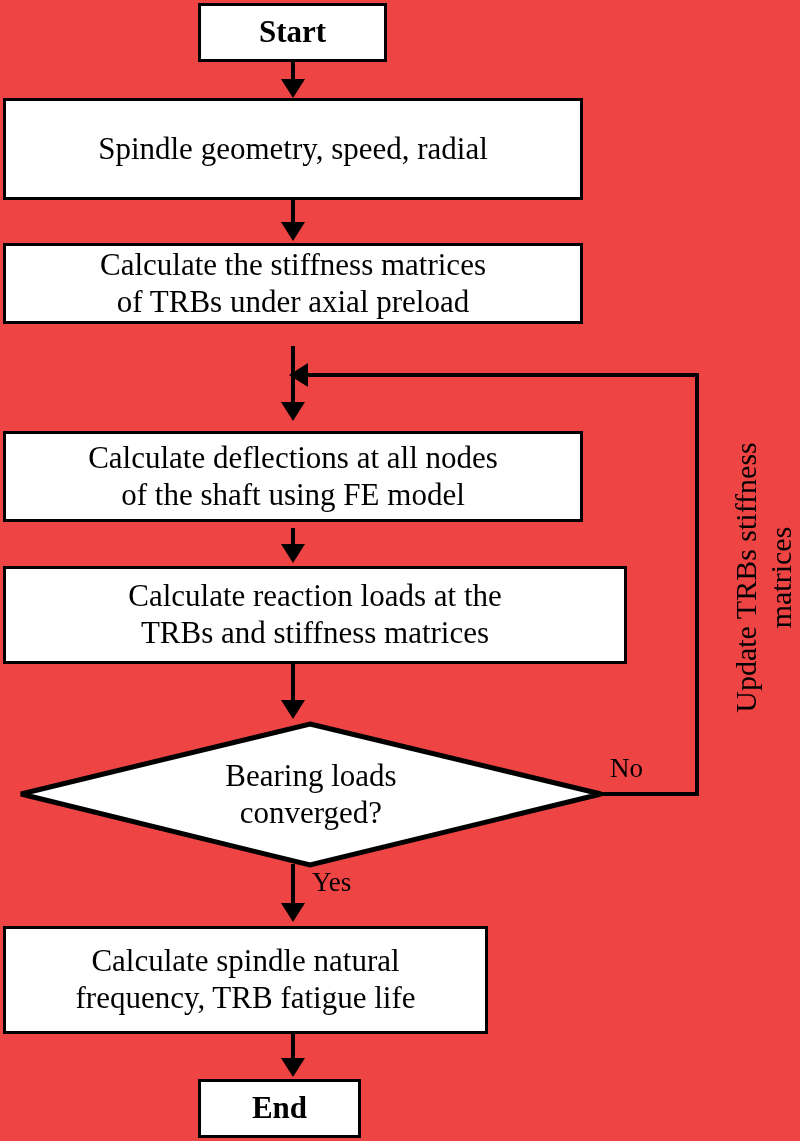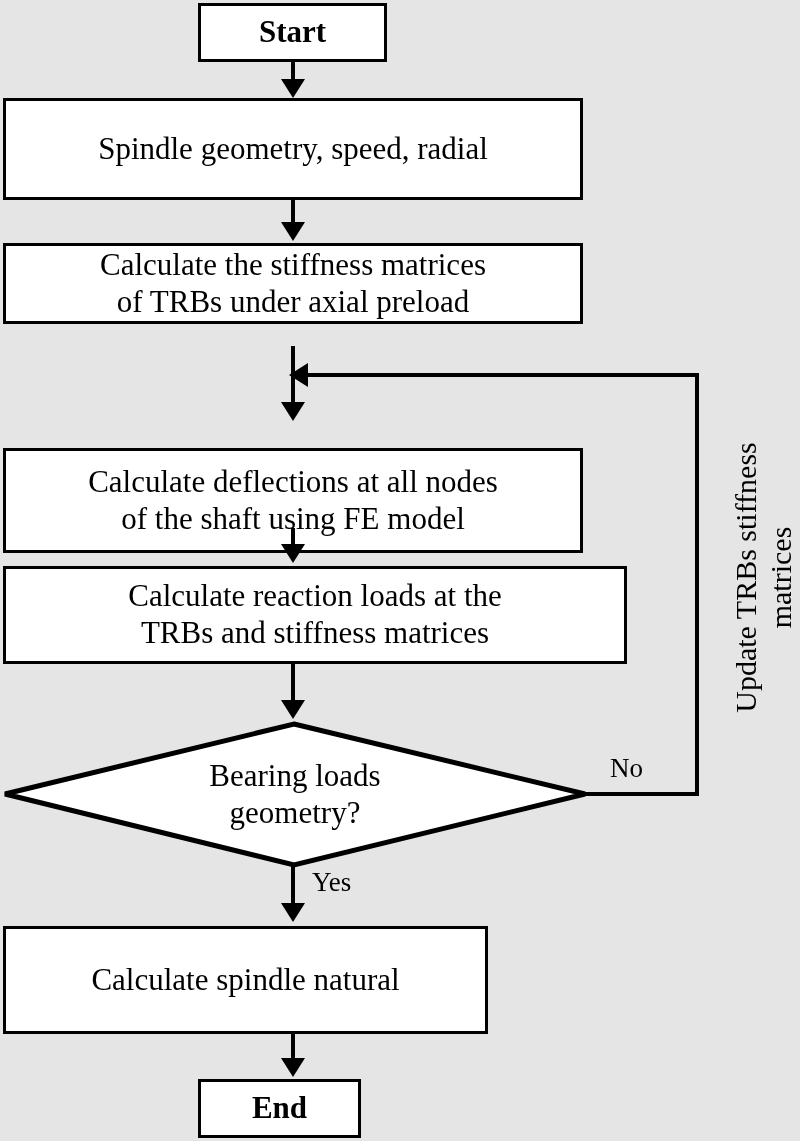--- a/index.html
+++ b/index.html
@@ -5,21 +5,21 @@
 <style>
   html, body {
     margin: 0;
     padding: 0;
     background: #ffffff;
   }
   #flowchart {
     position: relative;
     width: 800px;
     height: 1141px;
-    background: #e5e5e5;
+    background: #ef4444;
     font-family: "Liberation Serif", "DejaVu Serif", serif;
     color: #000000;
     overflow: hidden;
   }
   .node {
     position: absolute;
     box-sizing: border-box;
     border: 3px solid #000000;
     background: #ffffff;
     display: flex;
@@ -138,61 +138,62 @@
   <div class="hline" style="left:302px; top:373px; width:397px;"></div>
   <div class="arrow-left" style="left:289px; top:363px;"></div>
   <div class="vline" style="left:695px; top:373px; height:423px;"></div>
   <div class="hline" style="left:581px; top:792px; width:118px;"></div>
 
   <div class="loop-label" style="left:611px; top:540px; width:310px; height:75px;">
     <span>Update TRBs stiffness</span><br>
     <span>matrices</span>
   </div>
 
-  <div class="node process" style="left:3px; top:448px; width:580px; height:105px;font-family:Liberation Serif, serif;">
+  <div class="node process" style="left:3px; top:431px; width:580px; height:91px;font-family:Liberation Serif, serif;">
     <span class="node-text">
       <span>Calculate deflections at all nodes</span><br>
       <span>of the shaft using FE model</span>
     </span>
   </div>
 
   <div class="vline" style="left:291px; top:528px; height:22px;"></div>
   <div class="arrow-down" style="left:281px; top:544px;"></div>
 
   <div class="node process" style="left:3px; top:566px; width:624px; height:98px;">
     <span class="node-text">
       <span>Calculate reaction loads at the</span><br>
       <span>TRBs and stiffness matrices</span>
     </span>
   </div>
 
   <div class="vline" style="left:291px; top:664px; height:40px;"></div>
   <div class="arrow-down" style="left:281px; top:700px;"></div>
 
-  <div class="decision-wrap" style="left:0px; top:720px; width:590px; height:150px;">
+  <div class="decision-wrap" style="left:16px; top:720px; width:590px; height:150px;">
     <svg width="590" height="150" viewBox="0 0 590 150">
       <polygon points="294,4 585,74 294,145 5,74" fill="#ffffff" stroke="#000000" stroke-width="5"></polygon>
     </svg>
     <div class="decision-label">
       <div>
         <span>Bearing loads</span><br>
-        <span>geometry?</span>
+        <span>converged?</span>
       </div>
     </div>
   </div>
 
   <div class="edge-label" style="left:610px; top:755px;">No</div>
 
   <div class="vline" style="left:291px; top:864px; height:44px;"></div>
   <div class="arrow-down" style="left:281px; top:903px;"></div>
   <div class="edge-label" style="left:312px; top:869px;">Yes</div>
 
   <div class="node process" style="left:3px; top:926px; width:485px; height:108px;">
     <span class="node-text">
       <span>Calculate spindle natural</span><br>
+      <span>frequency, TRB fatigue life</span>
     </span>
   </div>
 
   <div class="vline" style="left:291px; top:1034px; height:28px;"></div>
   <div class="arrow-down" style="left:281px; top:1058px;"></div>
 
   <div class="node terminator" style="left:198px; top:1079px; width:163px; height:59px;">
     <span class="node-text">End</span>
   </div>
 

